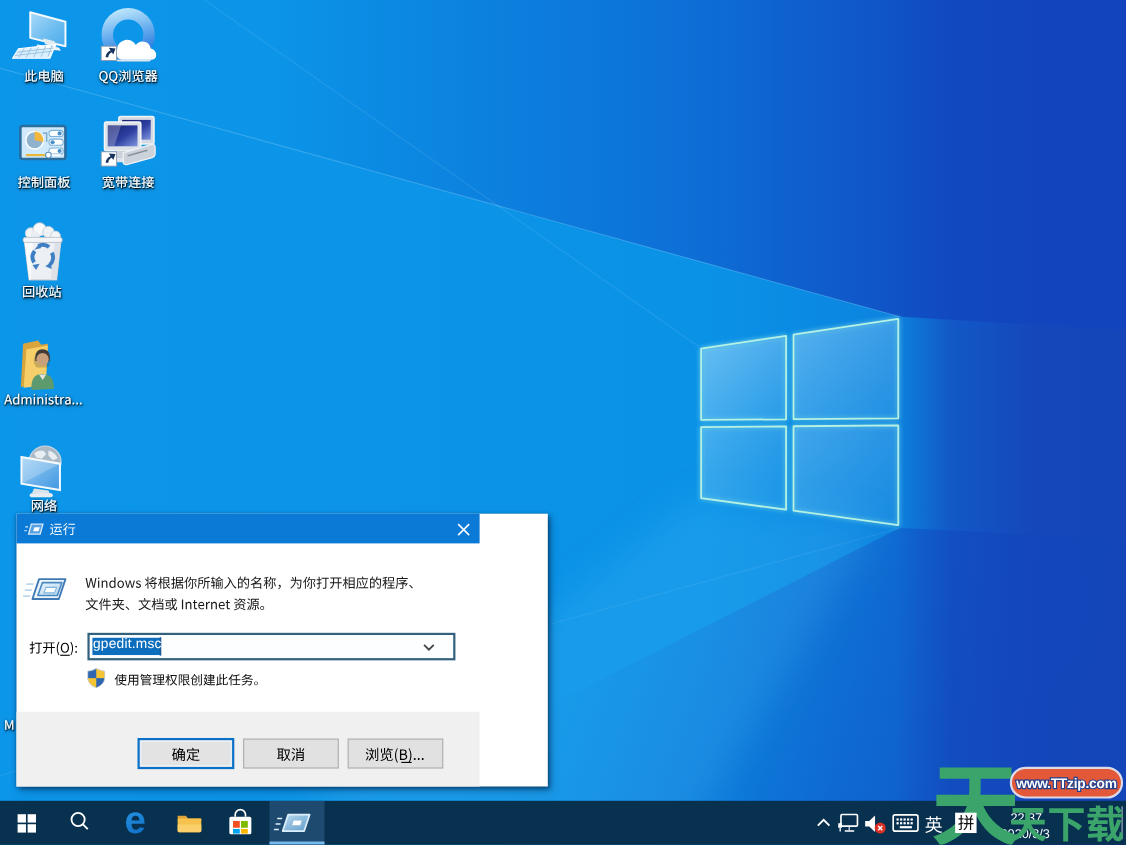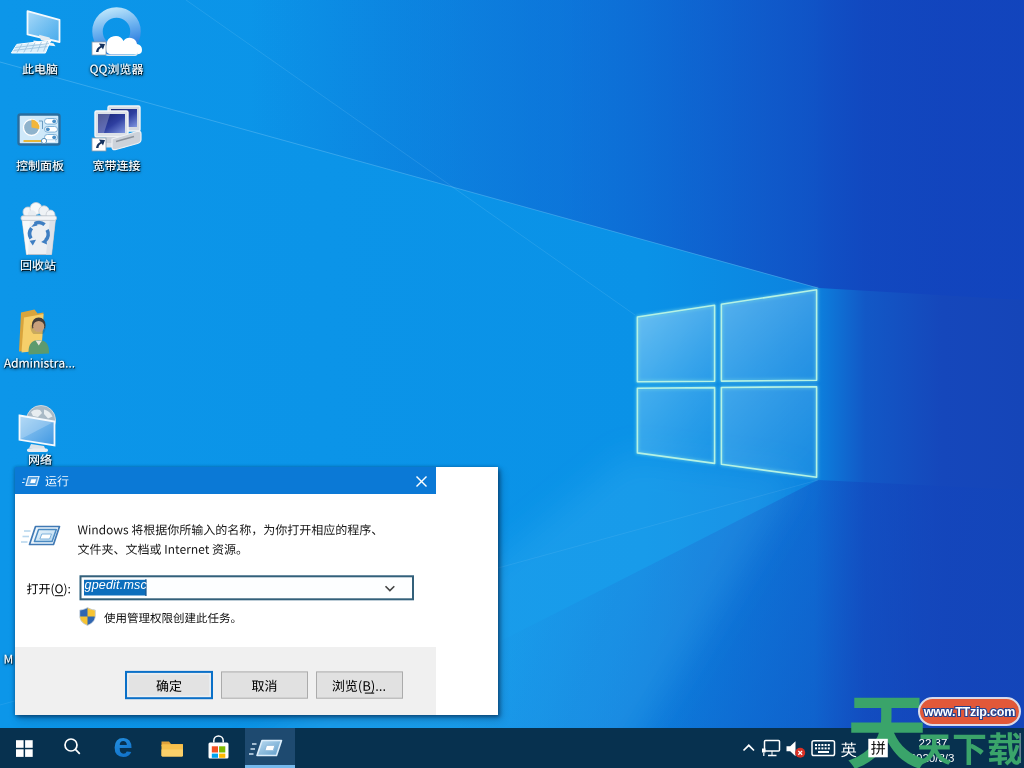--- a/index.html
+++ b/index.html
@@ -1,18 +1,18 @@
 <!DOCTYPE html>
 <html><head><meta charset="utf-8">
 <style>
 html,body{margin:0;padding:0;background:#000;}
 #scene{position:relative;width:1024px;height:768px;overflow:hidden;font-family:"Liberation Sans",sans-serif;}
 #bg,#icons,#wm{position:absolute;left:0;top:0;}
 #dlg{position:absolute;left:15px;top:467px;width:483px;height:248px;background:#fff;
-box-shadow:2px 2px 4px rgba(0,20,50,0.48),3px 5px 9px rgba(0,20,50,0.2),-1px 0 3px rgba(0,20,50,0.22);font-style:italic;}
+box-shadow:2px 2px 4px rgba(0,20,50,0.48),3px 5px 9px rgba(0,20,50,0.2),-1px 0 3px rgba(0,20,50,0.22);}
 #dlgtitle{position:absolute;left:0;top:0;width:421px;height:27px;background:#0b79d6;}
 #dlgfoot{position:absolute;left:0;top:180px;width:421px;height:68px;background:#f0f0f0;}
 #gpedit{position:absolute;left:69.5px;top:111px;font-size:12.5px;color:#fff;letter-spacing:0.2px;}
 #tb{position:absolute;left:0;top:728px;width:1024px;height:40px;background:#07314f;}
 </style></head>
 <body>
 <div id="scene">
 <svg id="bg" width="1024" height="768" viewBox="0 0 1024 768">
 <defs>
 <linearGradient id="base" gradientUnits="userSpaceOnUse" x1="0" y1="384" x2="1024" y2="384">

